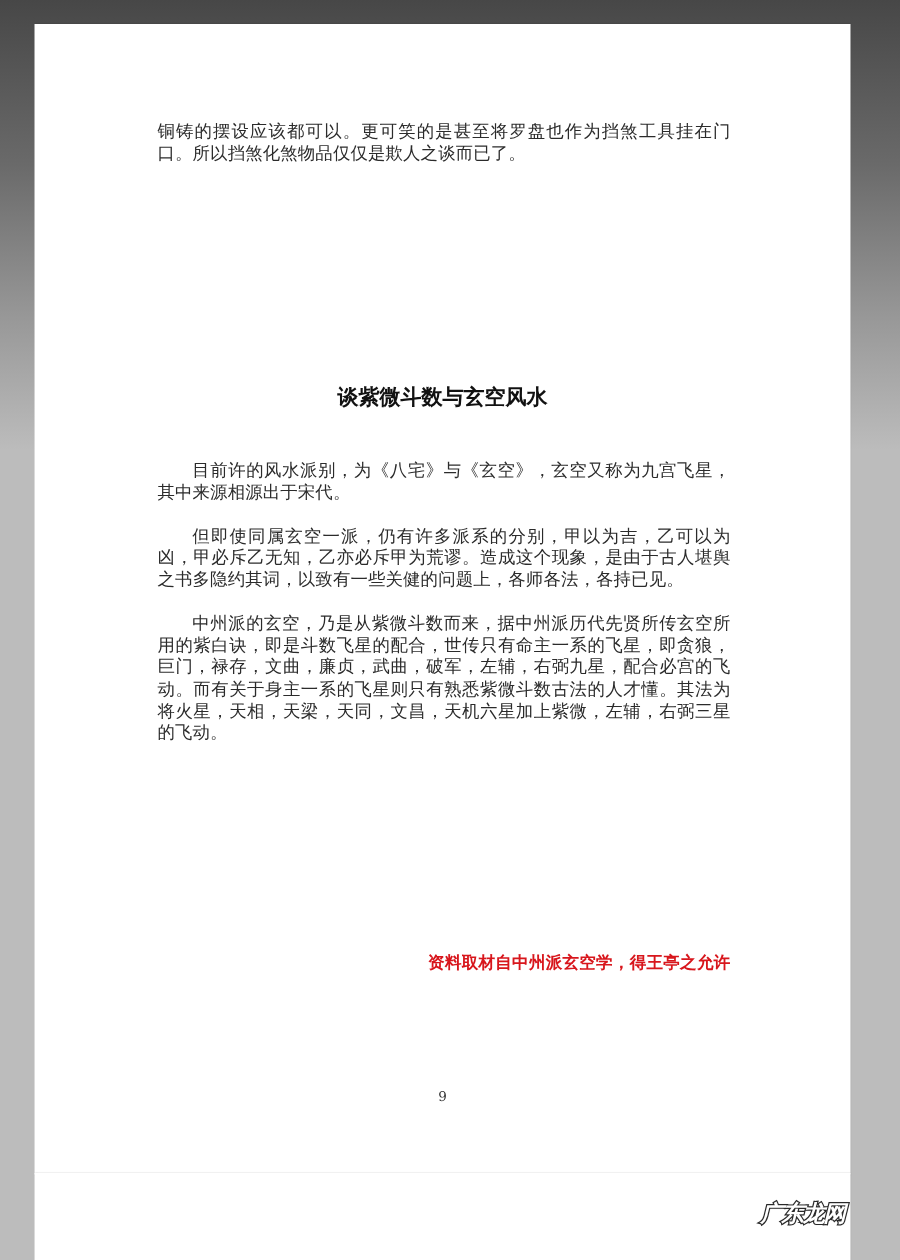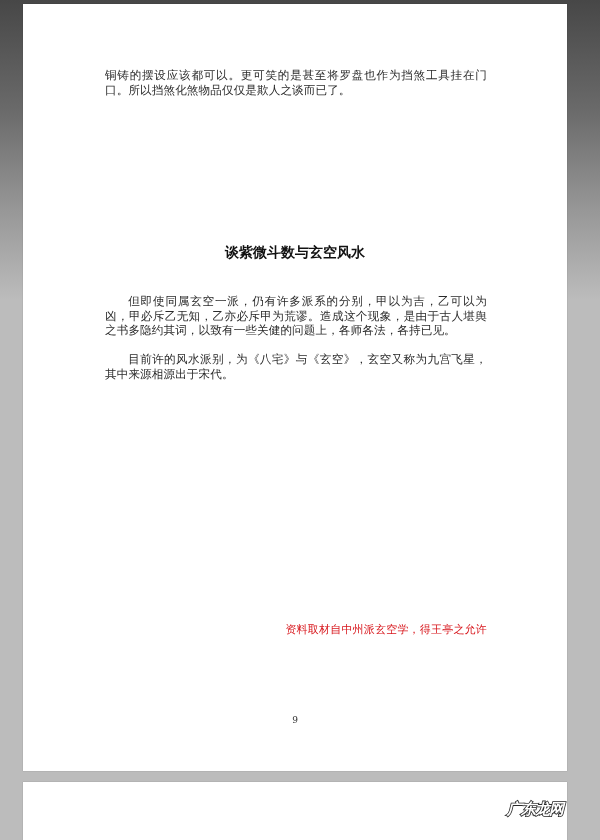--- a/index.html
+++ b/index.html
@@ -15,21 +15,21 @@
     font-family: "DejaVu Serif", "Liberation Serif", serif;
   }
   .page {
     position: absolute;
     left: 23px;
     width: 544px;
     background: #ffffff;
     box-shadow: 0 0 1px rgba(0,0,0,0.25);
   }
   #page1 {
-    top: 4px;
+    top: 16px;
     height: 767px;
   }
   #page2 {
     top: 782px;
     height: 80px;
   }
   .text-block {
     position: absolute;
     left: 82px;
     width: 382px;
@@ -61,21 +61,21 @@
     left: 0;
     width: 544px;
     text-align: center;
     font-size: 11.5px;
     color: #333333;
   }
   .attribution {
     position: absolute;
     right: 80px;
     font-family: "DejaVu Sans", "Liberation Sans", sans-serif;
-    font-weight: normal;
+    font-weight: bold;
     font-size: 11px;
     color: #d8161c;
     letter-spacing: 0.2px;
   }
   .page-number {
     position: absolute;
     left: 0;
     width: 544px;
     text-align: center;
     font-size: 9px;
@@ -101,22 +101,23 @@
 
 <div id="page1" class="page">
 
   <div class="text-block" style="top:64px;">
     <p class="para noindent">铜铸的摆设应该都可以。更可笑的是甚至将罗盘也作为挡煞工具挂在门口。所以挡煞化煞物品仅仅是欺人之谈而已了。</p>
   </div>
 
   <div class="title" style="top:240px;">谈紫微斗数与玄空风水</div>
 
   <div class="text-block" style="top:290px;">
+    <p class="para">目前许的风水派别，为《八宅》与《玄空》，玄空又称为九宫飞星，其中来源相源出于宋代。</p>
     <p class="para">但即使同属玄空一派，仍有许多派系的分别，甲以为吉，乙可以为凶，甲必斥乙无知，乙亦必斥甲为荒谬。造成这个现象，是由于古人堪舆之书多隐约其词，以致有一些关健的问题上，各师各法，各持已见。</p>
-    <p class="para">目前许的风水派别，为《八宅》与《玄空》，玄空又称为九宫飞星，其中来源相源出于宋代。</p>
+    <p class="para">中州派的玄空，乃是从紫微斗数而来，据中州派历代先贤所传玄空所用的紫白诀，即是斗数飞星的配合，世传只有命主一系的飞星，即贪狼，巨门，禄存，文曲，廉贞，武曲，破军，左辅，右弼九星，配合必宫的飞动。而有关于身主一系的飞星则只有熟悉紫微斗数古法的人才懂。其法为将火星，天相，天梁，天同，文昌，天机六星加上紫微，左辅，右弼三星的飞动。</p>
   </div>
 
   <div class="attribution" style="top:618px;">资料取材自中州派玄空学，得王亭之允许</div>
 
   <div class="page-number" style="top:711px;">9</div>
 </div>
 
 <div id="page2" class="page">
   <div class="watermark">广东龙网</div>
 </div>

